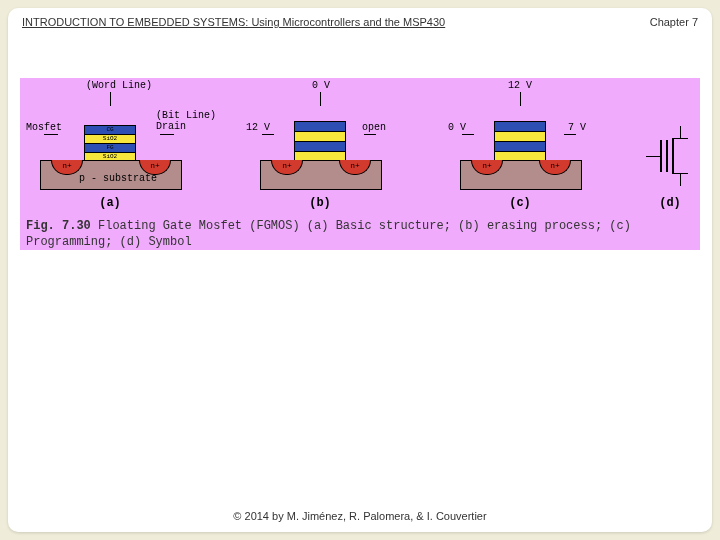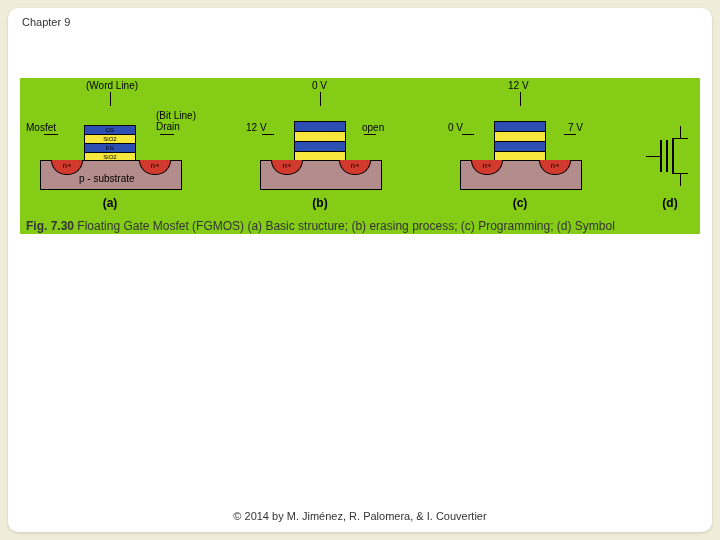--- a/index.html
+++ b/index.html
@@ -16,22 +16,22 @@
     background:#fff;border-radius:10px;
     box-shadow:0 1px 3px rgba(0,0,0,.15);
     padding:6px 10px 8px 10px;
     box-sizing:border-box;
   }
   .hdr{display:flex;justify-content:space-between;align-items:baseline;margin:2px 4px 0 4px}
   .hdr .title{text-decoration:underline;font-size:11px}
   .hdr .chap{font-size:11px}
   .figwrap{
     margin:50px 2px 0 2px;
-    background:#84cc16;
-    font-family:Liberation Sans, sans-serif;
+    background:#f0abfc;
+    font-family:Liberation Mono, monospace;
     color:#000;
   }
   .row{display:flex;align-items:flex-end;justify-content:space-between;gap:0}
   .cell{position:relative;flex:0 0 auto}
   .sub{display:block;text-align:center;font-weight:bold;font-size:12px;margin-top:4px}
   .lab{position:absolute;font-size:10px;color:#000;white-space:nowrap}
   .substrate{
     width:140px;height:28px;background:#b38c8c;
     border:1px solid #000;position:relative;
   }
@@ -69,21 +69,22 @@
   .sym{width:40px;height:60px;position:relative}
   .sym .v{position:absolute;background:#000;width:1px}
   .sym .h{position:absolute;background:#000;height:1px}
 </style>
 </head>
 <body>
 
 <div class="slide">
 
   <div class="hdr">
-    <span class="chap">Chapter 9</span>
+    <span class="title">INTRODUCTION TO EMBEDDED SYSTEMS: Using Microcontrollers and the MSP430</span>
+    <span class="chap">Chapter 7</span>
   </div>
 
   <div class="figwrap">
     <div class="row">
 
       <div class="cell" style="width:180px;height:130px">
         <span class="lab" style="left:66px;top:2px">(Word Line)</span>
         <span class="lab" style="left:6px;top:44px">Mosfet</span>
         <span class="lab" style="left:136px;top:32px;white-space:pre">(Bit Line)
 Drain</span>

